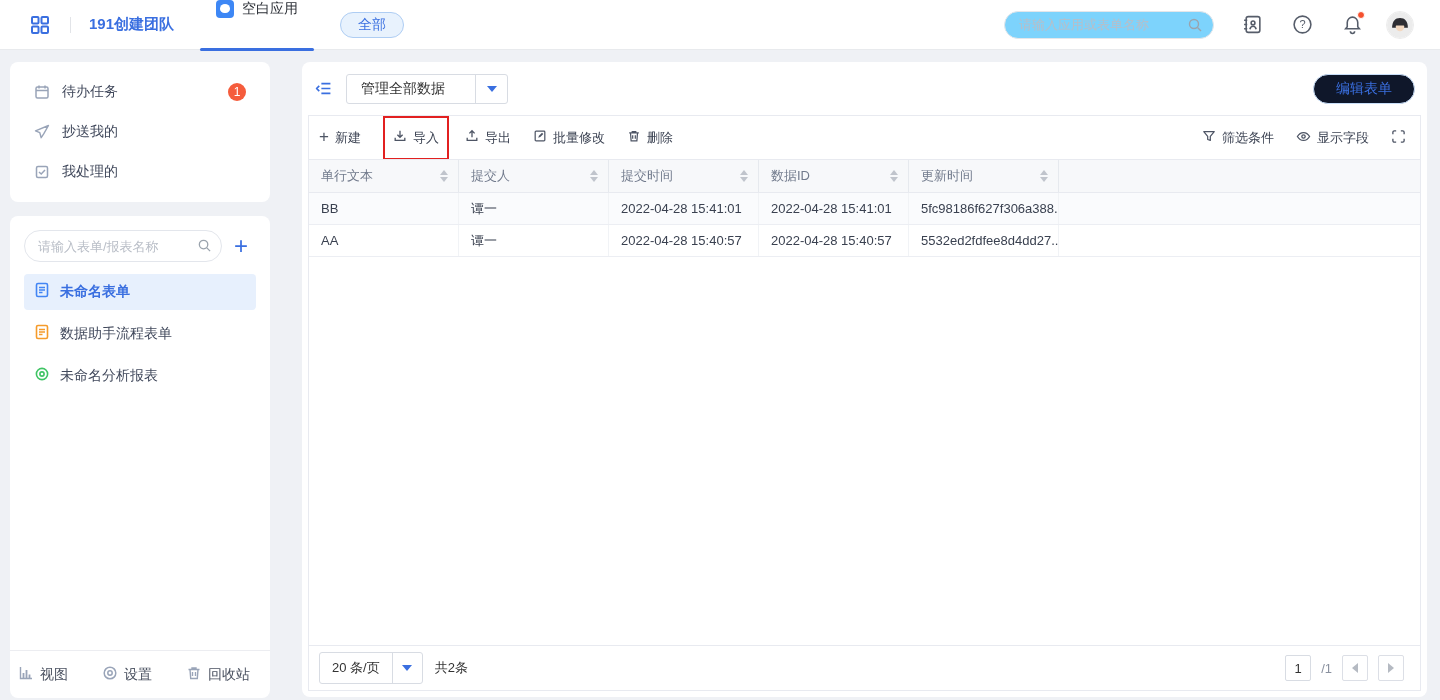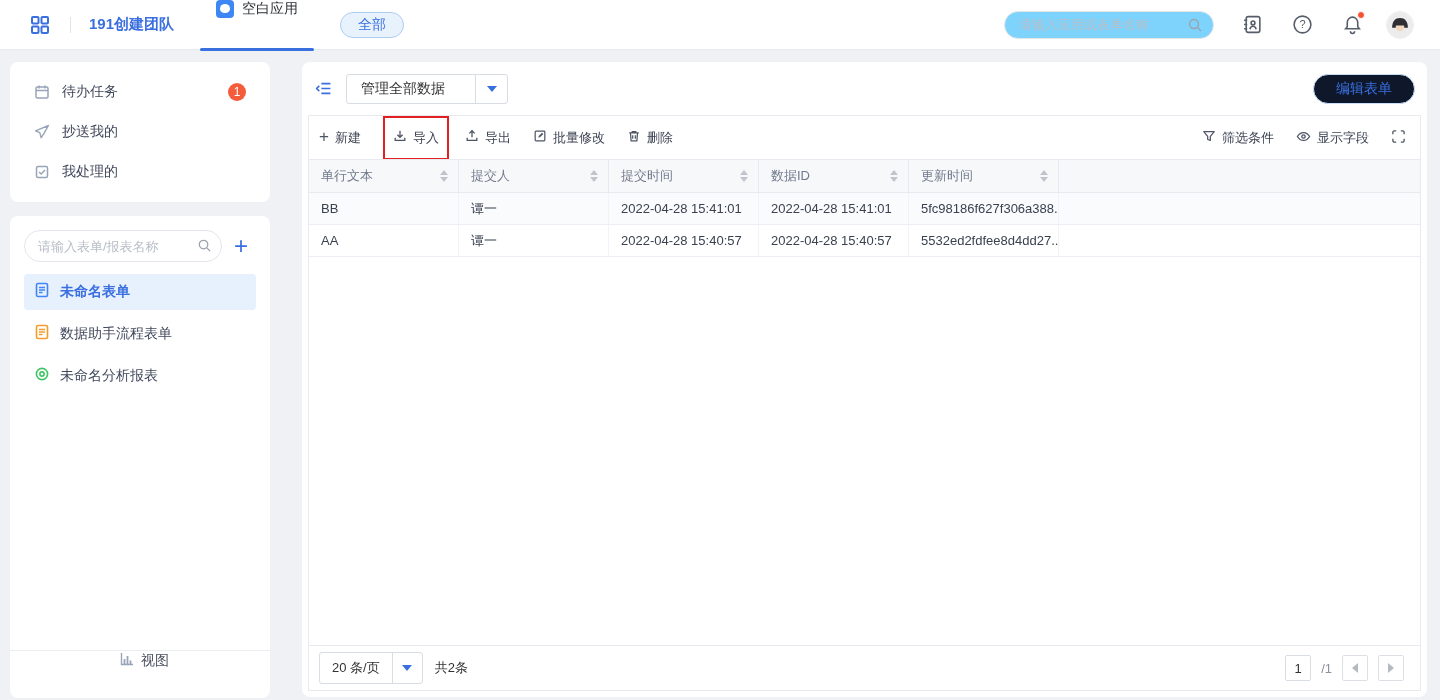--- a/index.html
+++ b/index.html
@@ -41,21 +41,21 @@
   .form-search input::placeholder { color:#b9bec7; }
   .form-search .mag { position:absolute; right:10px; top:8px; }
   .add-form-btn { width:30px; height:32px; display:flex; align-items:center; justify-content:center;
     color:#3a6fe0; font-size:24px; font-weight:400; cursor:pointer; line-height:1; }
   .form-list { margin-top:12px; }
   .form-item { height:36px; margin-top:6px; border-radius:4px; display:flex; align-items:center; gap:10px; padding:0 10px; cursor:pointer; }
   .form-item .f-label { font-size:14px; color:#40485b; }
   .form-item.selected { background:#e7f0fd; }
   .form-item.selected .f-label { color:#3a6fe0; font-weight:bold; }
   .side-footer { position:absolute; bottom:0; left:0; right:0; height:48px; border-top:1px solid #ecedf1;
-    display:flex; align-items:center; padding-left:8px; gap:34px;flex-direction:column; }
+    display:flex; align-items:center; padding-left:8px; gap:34px; }
   .foot-item { display:flex; align-items:center; gap:6px; font-size:14px; color:#4a5160; cursor:pointer; }
 
   
   .main { position:absolute; top:62px; left:302px; width:1125px; height:635px; background:#fff; border-radius:8px;
     display:flex; flex-direction:column; }
   .panel-head { height:53px; display:flex; align-items:center; padding:0 6px 0 10px; }
   .collapse-btn { width:22px; height:22px; display:flex; align-items:center; justify-content:center; cursor:pointer; }
   .select { height:30px; border:1px solid #d8dce3; border-radius:3px; display:flex; align-items:stretch; background:#fff; cursor:pointer; }
   .select .sel-label { padding:0 14px; font-size:14px; color:#333; display:flex; align-items:center; min-width:128px; }
   .select .caret-seg { width:32px; border-left:1px solid #d8dce3; display:flex; align-items:center; justify-content:center; }

